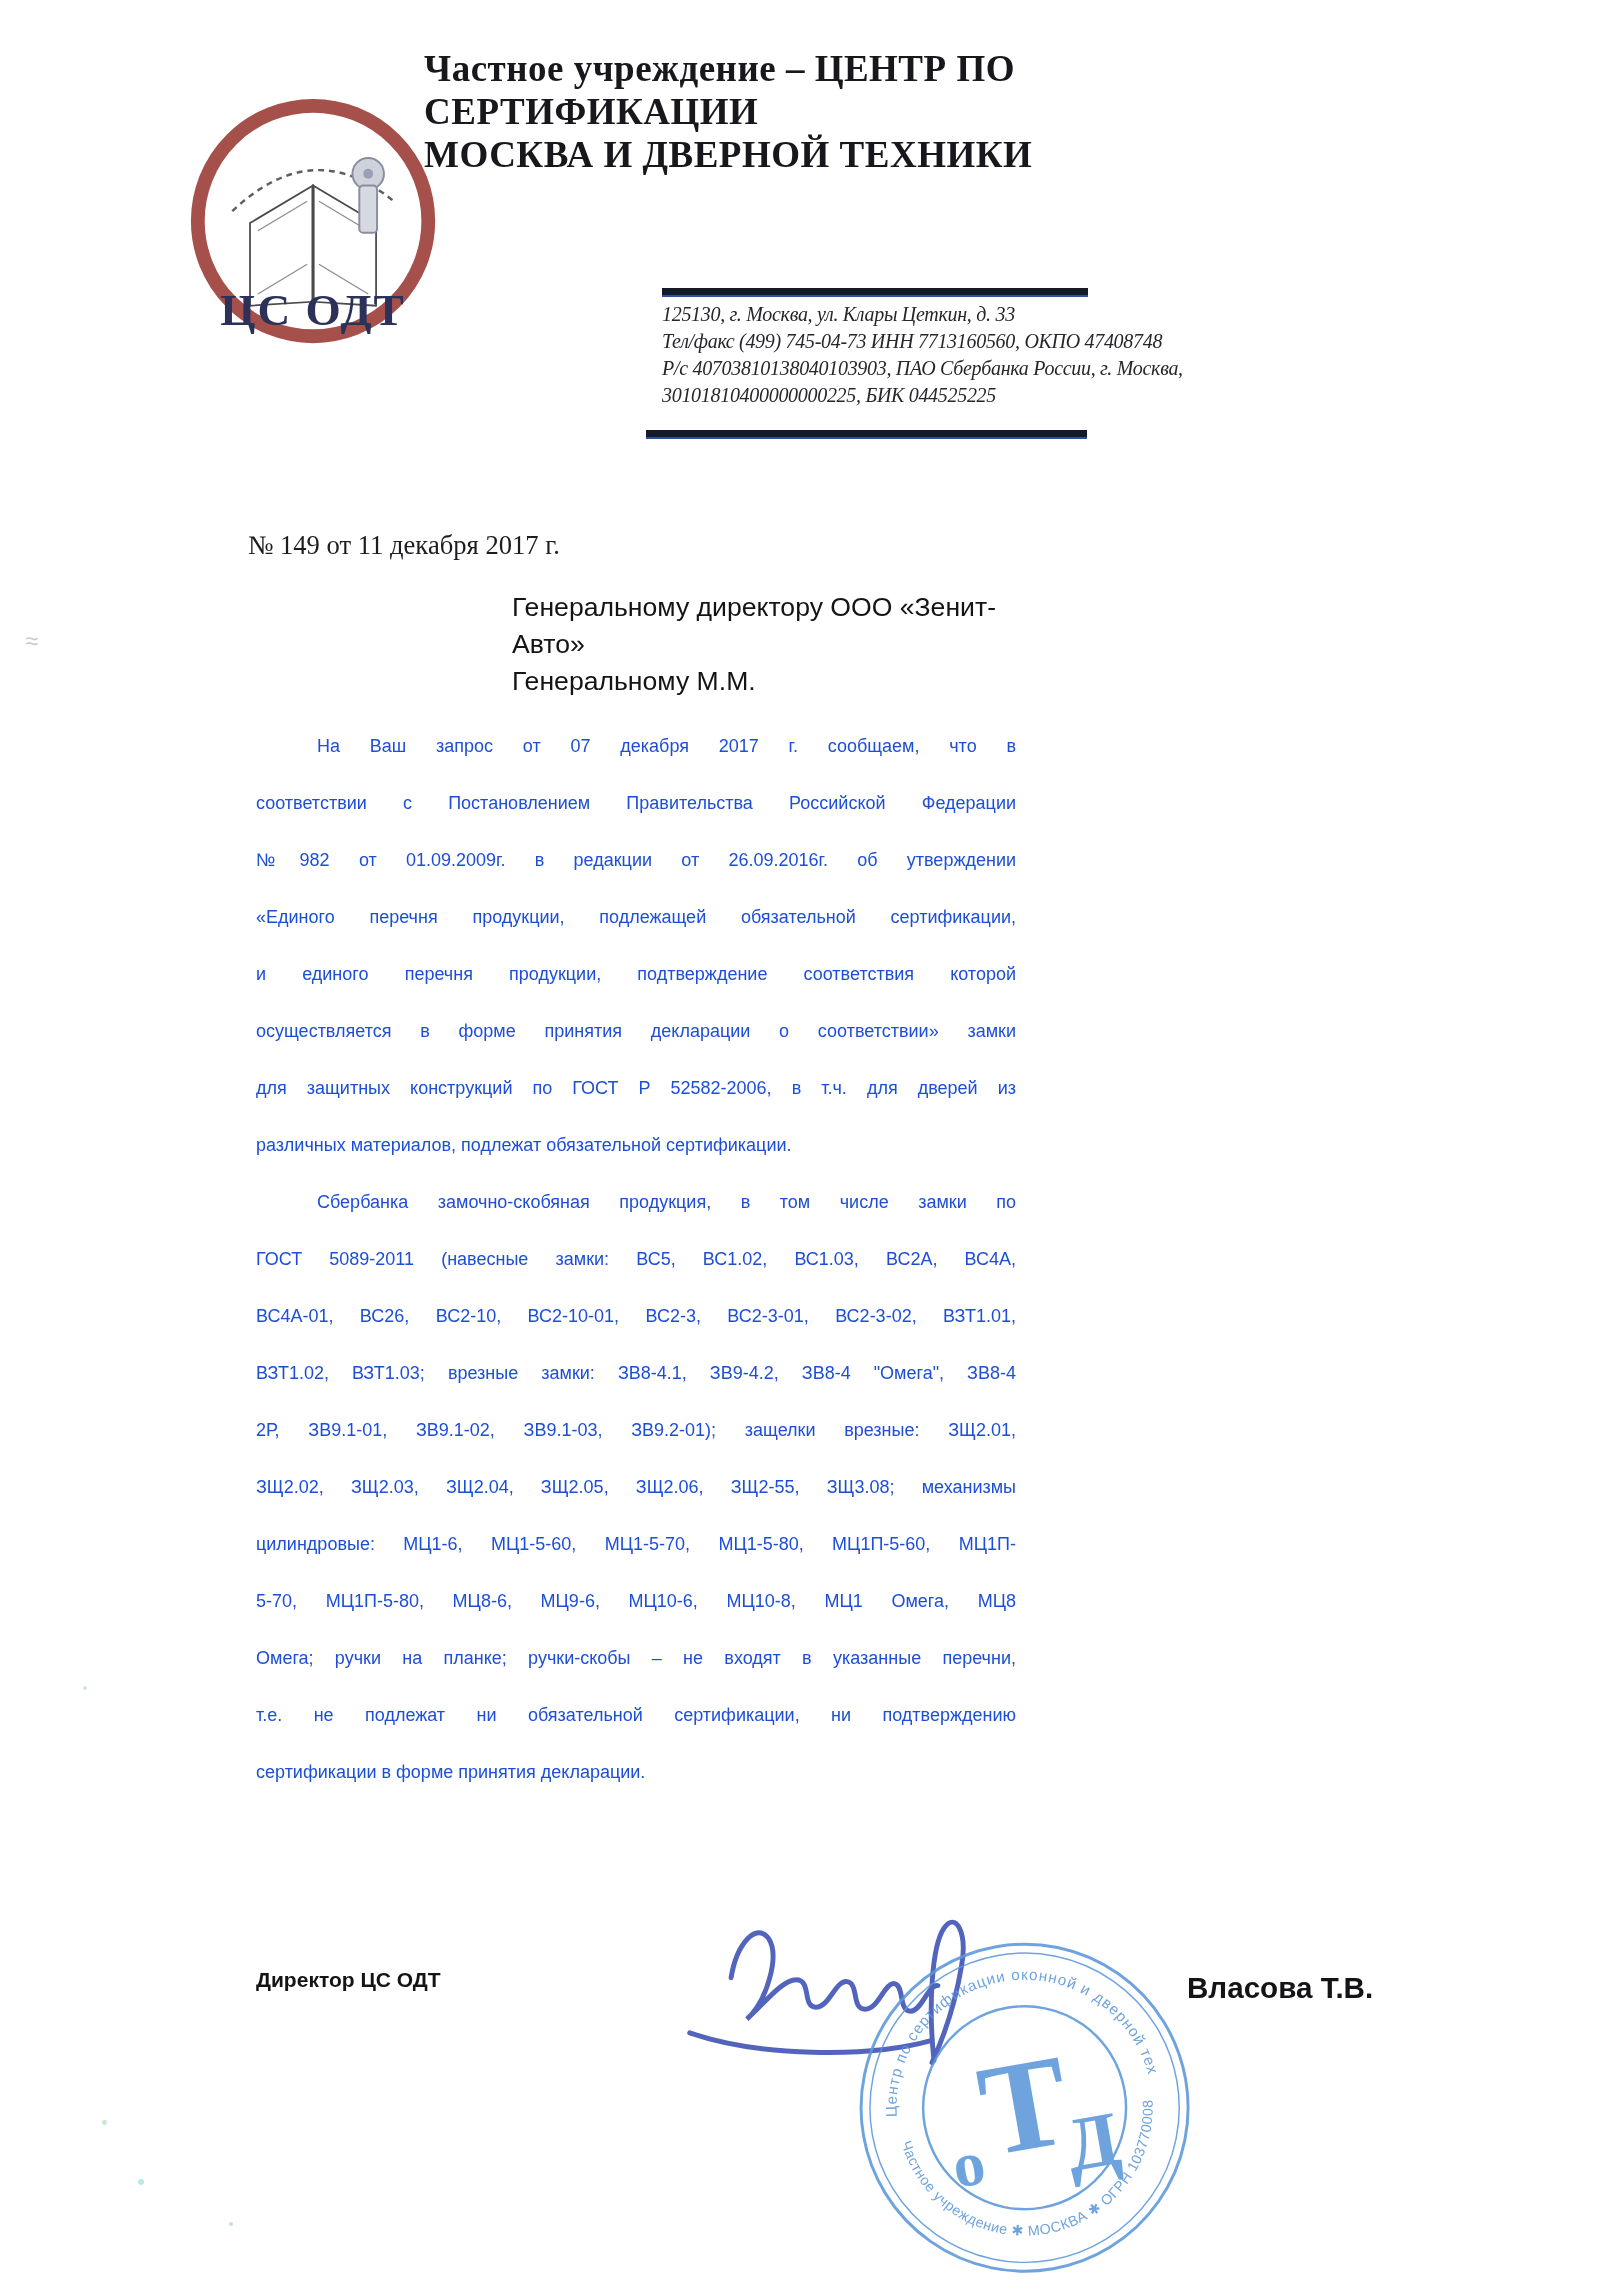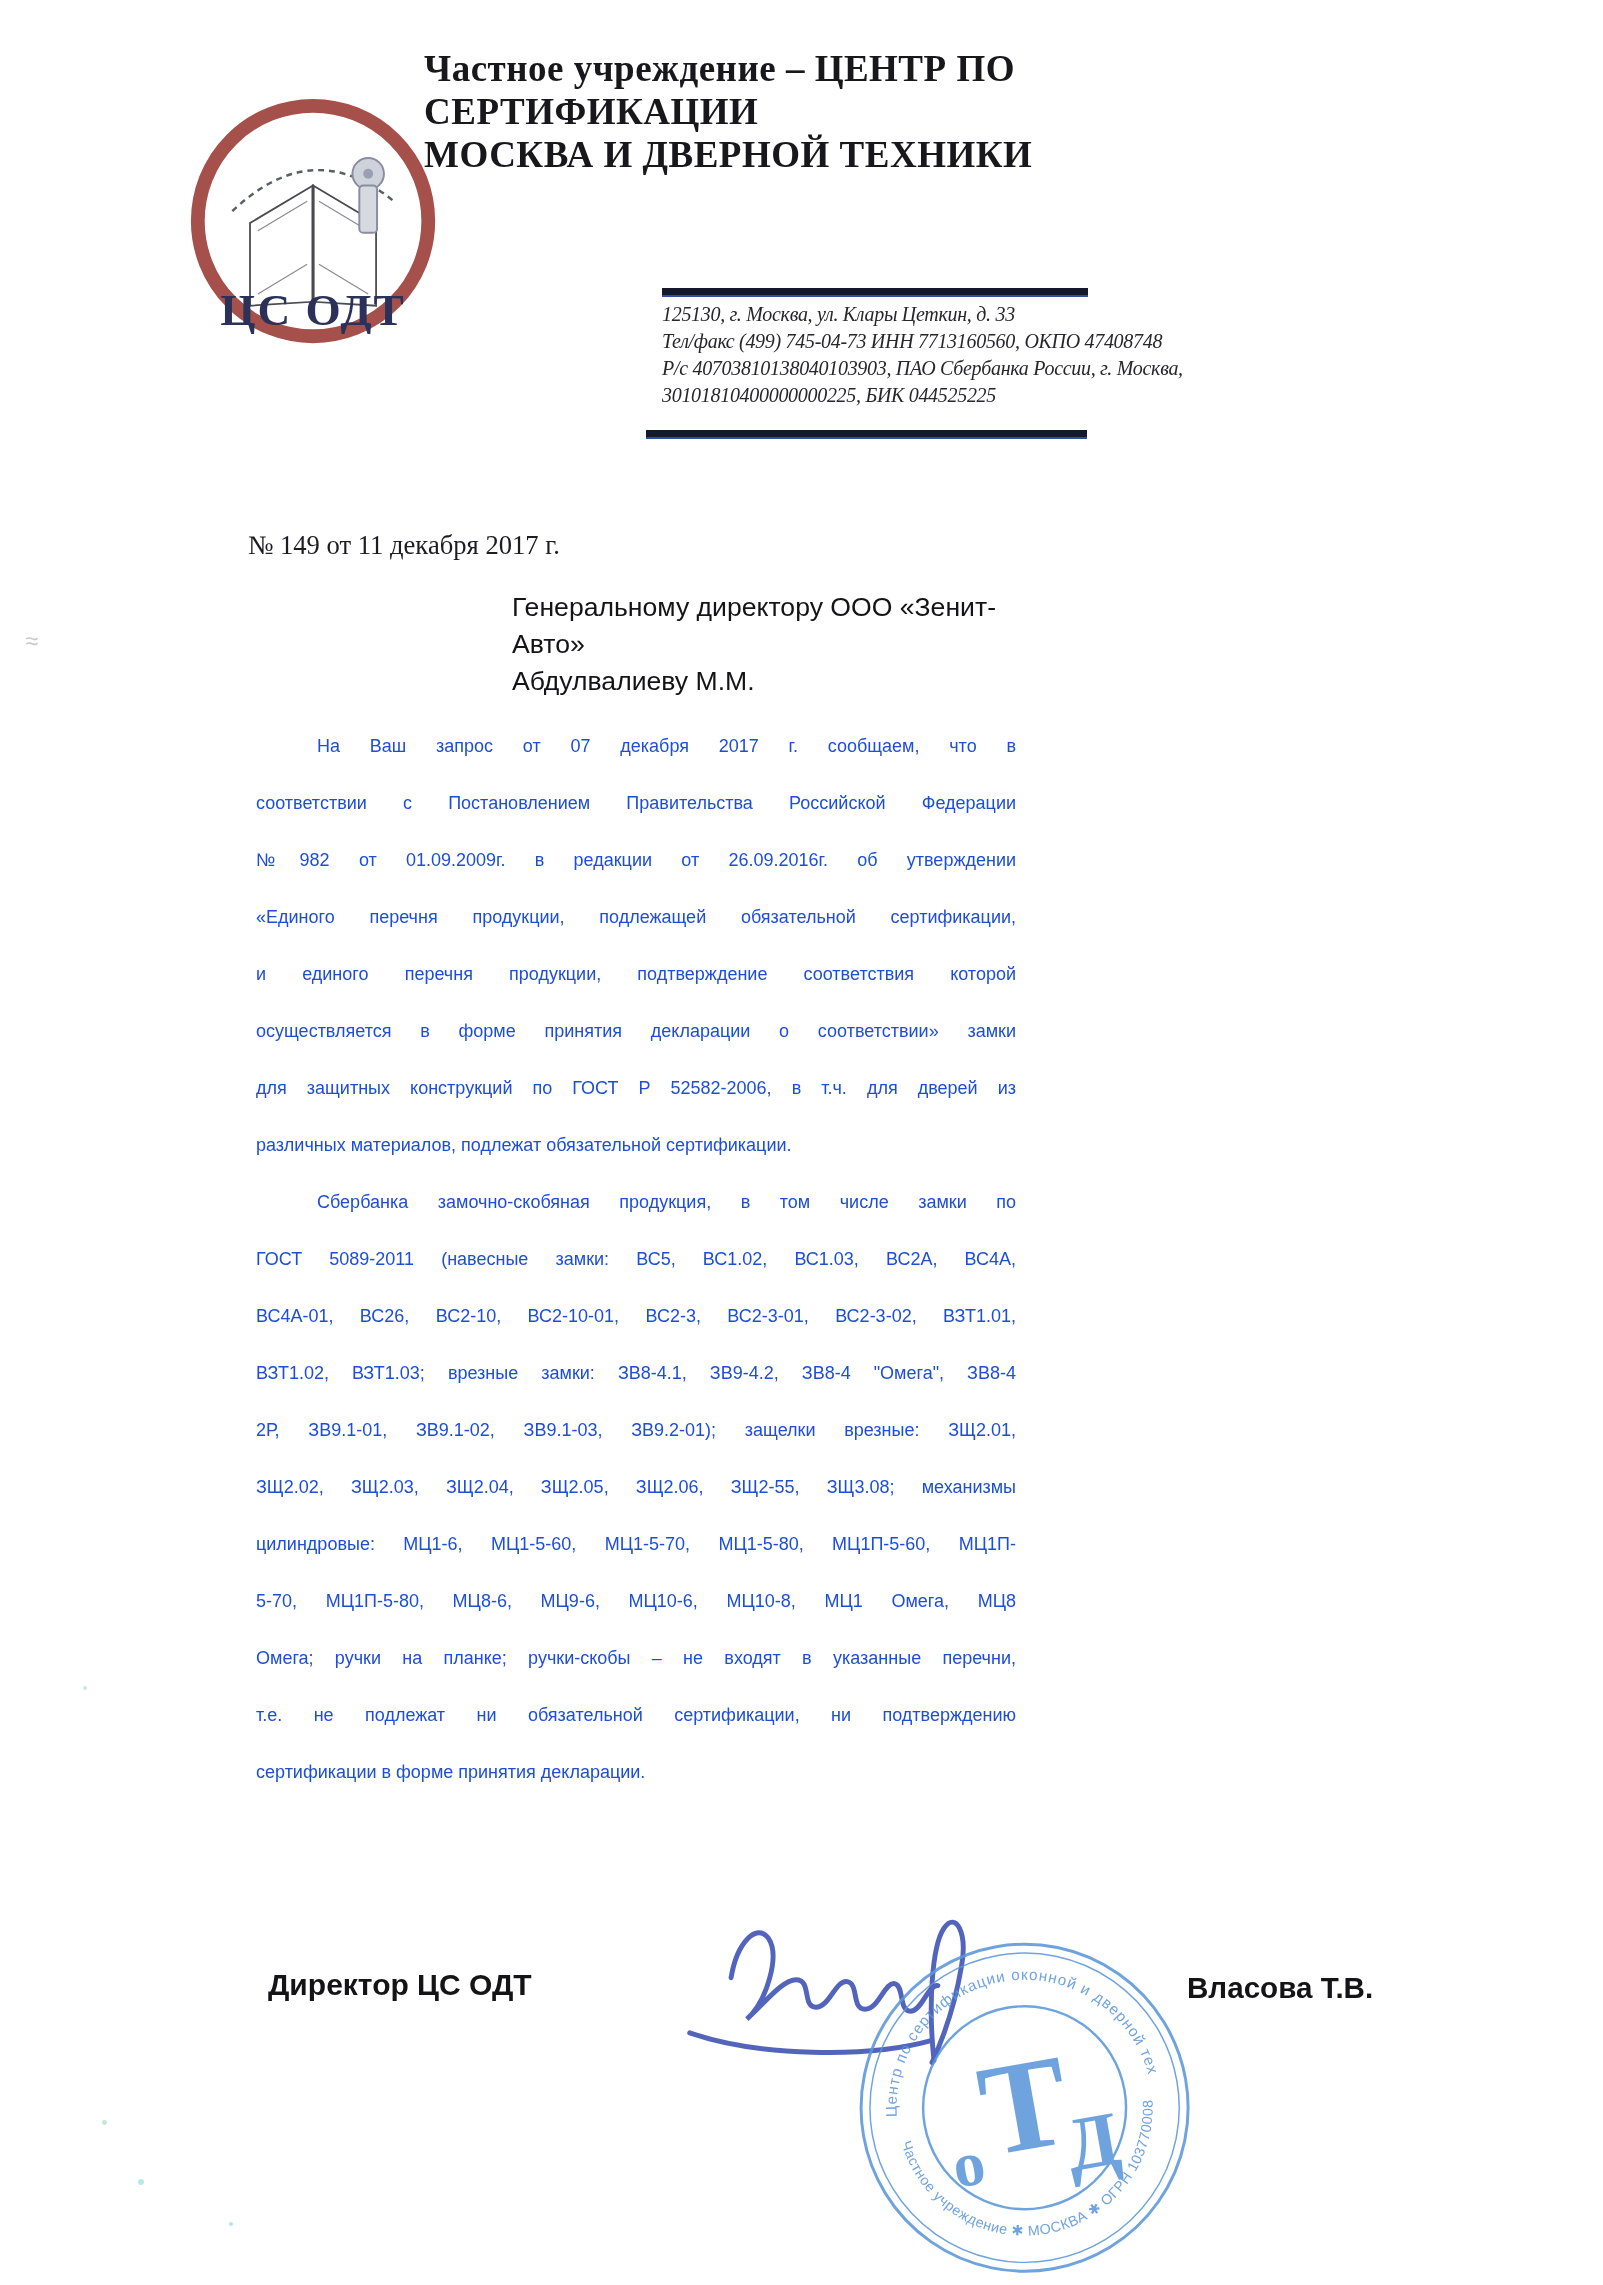--- a/index.html
+++ b/index.html
@@ -35,21 +35,21 @@
     font-weight:normal;font-size:26.6px;line-height:37px;color:#141417;
   }
 
   
   .body-block{left:256px;top:718px;width:760px;font-size:18px;color:#1d4ed8;}
   .jline{height:57px;line-height:57px;text-align:justify;text-align-last:justify;white-space:nowrap;}
   .jline.first{text-indent:61px;}
   .jline.last{text-align-last:left;}
 
   
-  .sig-title{left:256px;top:1968px;font-weight:bold;font-size:30px;color:#141417;margin-left:12px;}
+  .sig-title{left:256px;top:1968px;font-weight:bold;font-size:21px;color:#141417;}
   .sig-name{left:1187px;top:1971px;font-weight:bold;font-size:29.6px;color:#141417;}
 
   .ink{left:0;top:0;width:1604px;height:2285px;pointer-events:none;}
 
   
   .artifact{color:#a8adb2;font-size:23.6px;opacity:.65;}
   .speck{border-radius:50%;opacity:.55;}
 </style>
 </head>
 <body>
@@ -86,21 +86,21 @@
   <div>Р/с 40703810138040103903, ПАО Сбербанка России, г. Москва,</div>
   <div>30101810400000000225, БИК 044525225</div>
 </div>
 
 <div class="abs rule rule2"></div>
 
 <div class="abs ref-line">№  149 от  11 декабря  2017 г.</div>
 
 <div class="abs addressee">
   <div>Генеральному директору ООО «Зенит-Авто»</div>
-  <div>Абдулвалиеву М.М.</div>
+  <div>Генеральному М.М.</div>
 </div>
 
 <div class="abs body-block">
   <div class="jline first">На Ваш запрос от 07 декабря 2017 г. сообщаем, что в</div>
   <div class="jline">соответствии с Постановлением Правительства Российской Федерации</div>
   <div class="jline">№982 от 01.09.2009г. в редакции от 26.09.2016г. об утверждении</div>
   <div class="jline">«Единого перечня продукции, подлежащей обязательной сертификации,</div>
   <div class="jline">и единого перечня продукции, подтверждение соответствия которой</div>
   <div class="jline">осуществляется в форме принятия декларации о соответствии» замки</div>
   <div class="jline">для защитных конструкций по ГОСТ Р 52582-2006, в т.ч. для дверей из</div>

